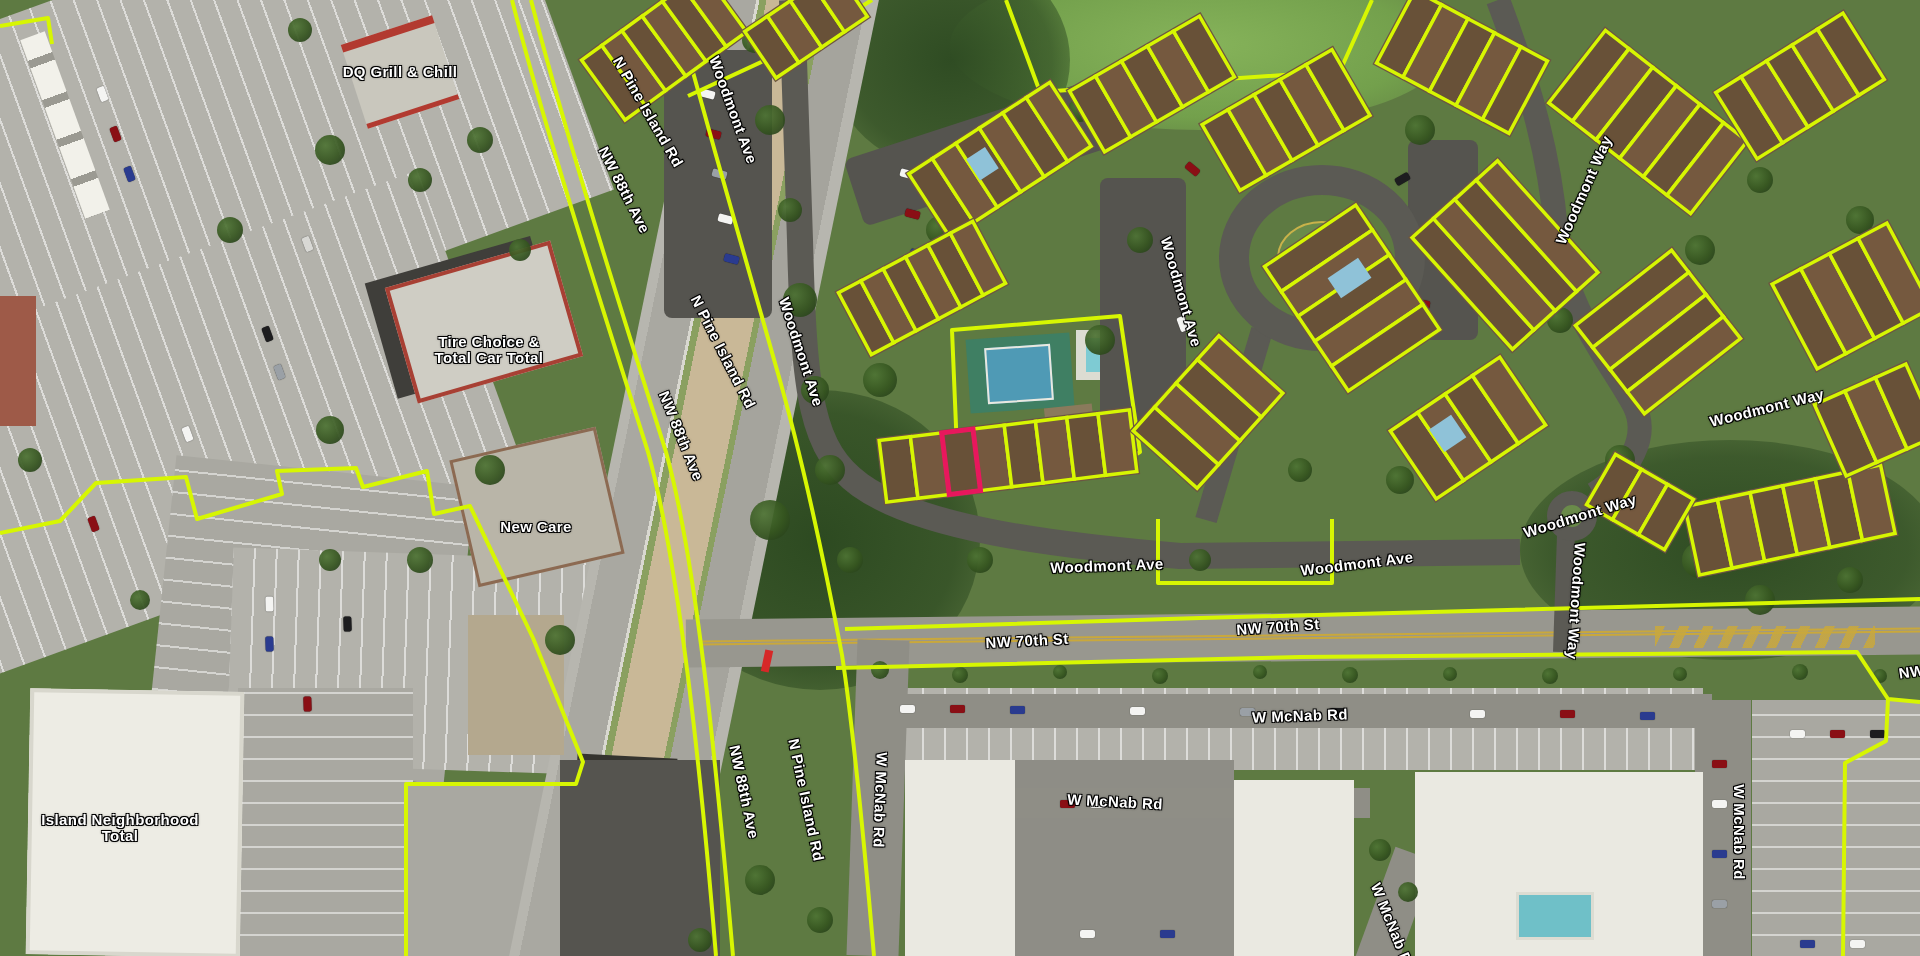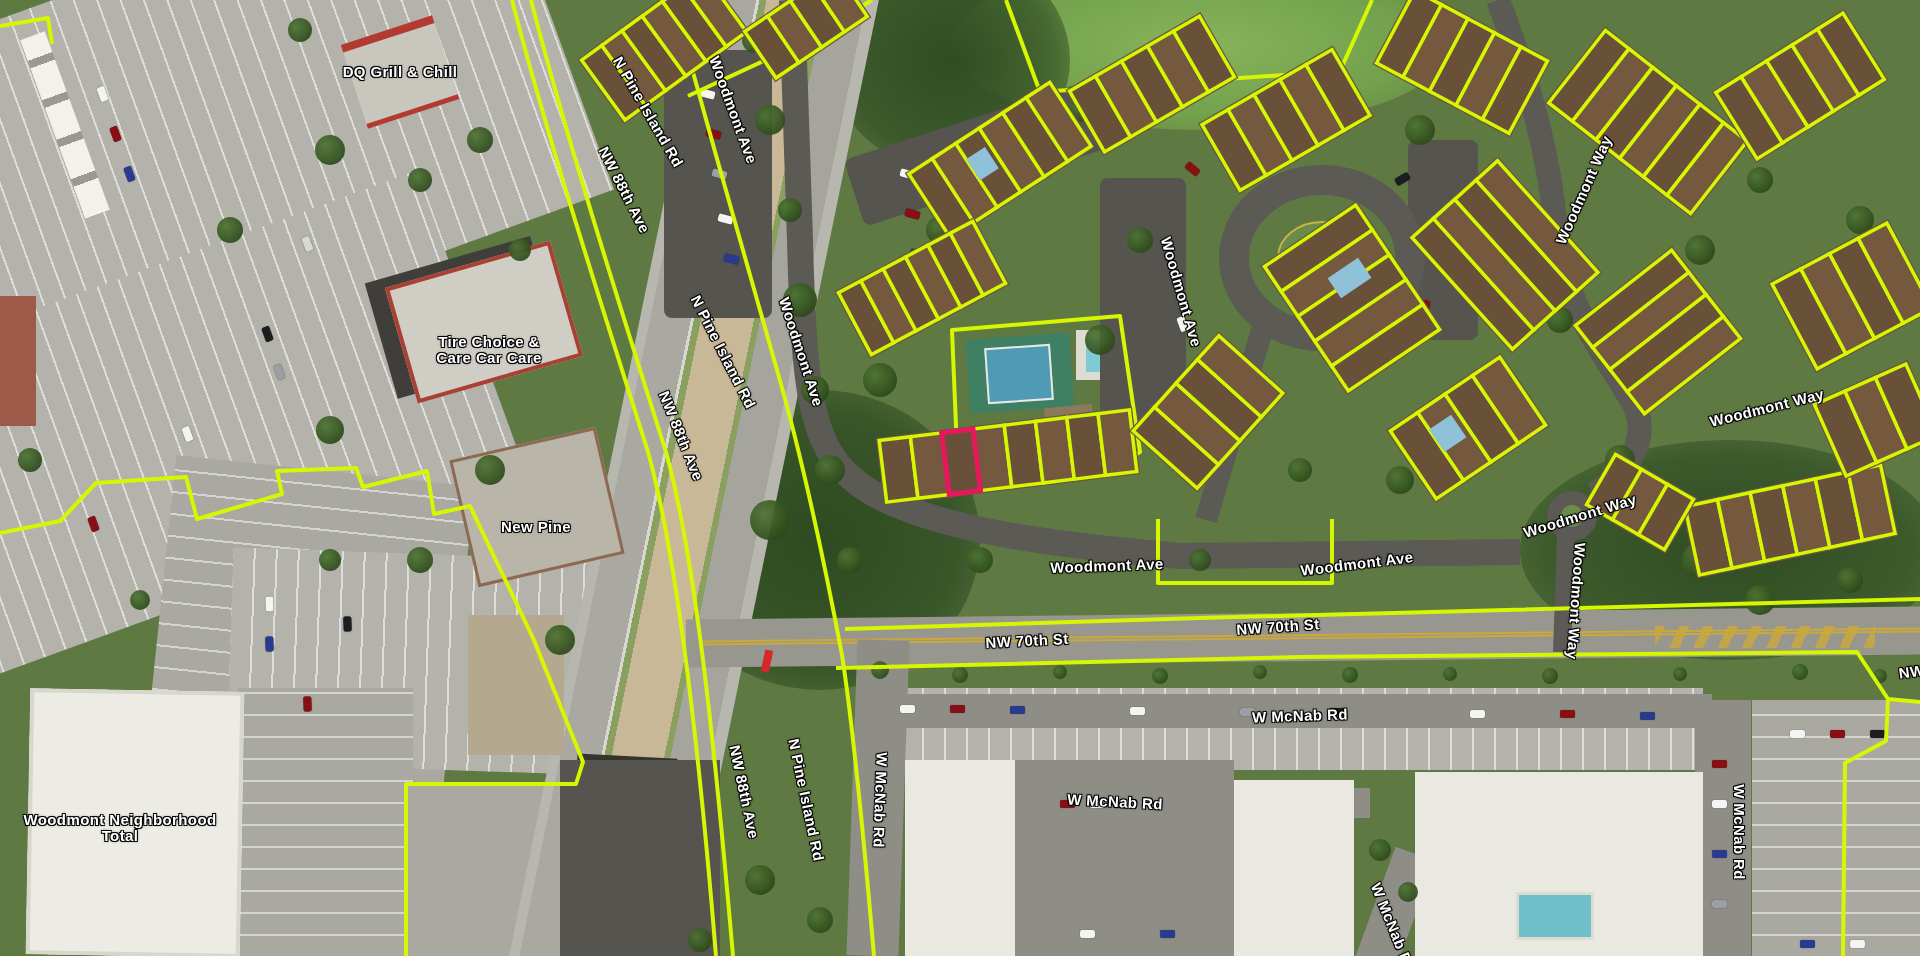--- a/index.html
+++ b/index.html
@@ -381,27 +381,27 @@
       </g>
       <rect x="763" y="650" width="8" height="22" transform="rotate(12 767 661)" fill="#d62828"></rect>
     </svg>
 
   <div id="labels" class="abs" style="left:0;top:0;width:100%;height:100%;">
       <div class="label place" style="left: 400px; top: 72px; transform: translate(-50%, -50%) rotate(0deg);">
         <span style="display: block;">DQ Grill &amp; Chill</span>
       </div>
       <div class="label place" style="left: 489px; top: 350px; transform: translate(-50%, -50%) rotate(0deg);">
         <span style="display: block;">Tire Choice &amp;</span>
-        <span style="display: block;">Care Car Care</span>
+        <span style="display: block;">Total Car Total</span>
       </div>
       <div class="label place" style="left: 536px; top: 527px; transform: translate(-50%, -50%) rotate(0deg);">
-        <span style="display: block;">New Pine</span>
+        <span style="display: block;">New Care</span>
       </div>
       <div class="label place" style="left: 120px; top: 828px; transform: translate(-50%, -50%) rotate(0deg);">
-        <span style="display: block;">Woodmont Neighborhood</span>
+        <span style="display: block;">Island Neighborhood</span>
         <span style="display: block;">Total</span>
       </div>
       <div class="label" style="left: 648px; top: 112px; transform: translate(-50%, -50%) rotate(60deg);">
         <span style="display: block;">N Pine Island Rd</span>
       </div>
       <div class="label" style="left: 723px; top: 352px; transform: translate(-50%, -50%) rotate(63deg);">
         <span style="display: block;">N Pine Island Rd</span>
       </div>
       <div class="label" style="left: 806px; top: 800px; transform: translate(-50%, -50%) rotate(78deg);">
         <span style="display: block;">N Pine Island Rd</span>

